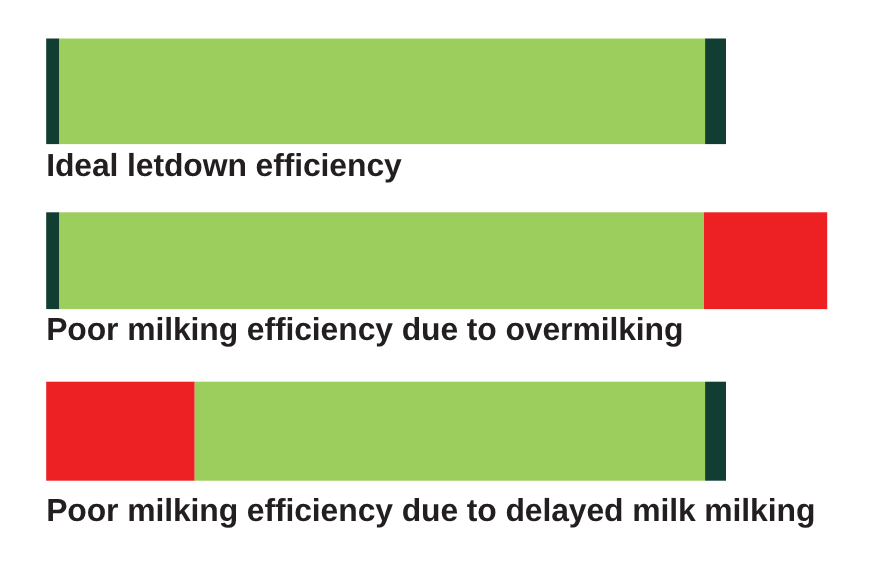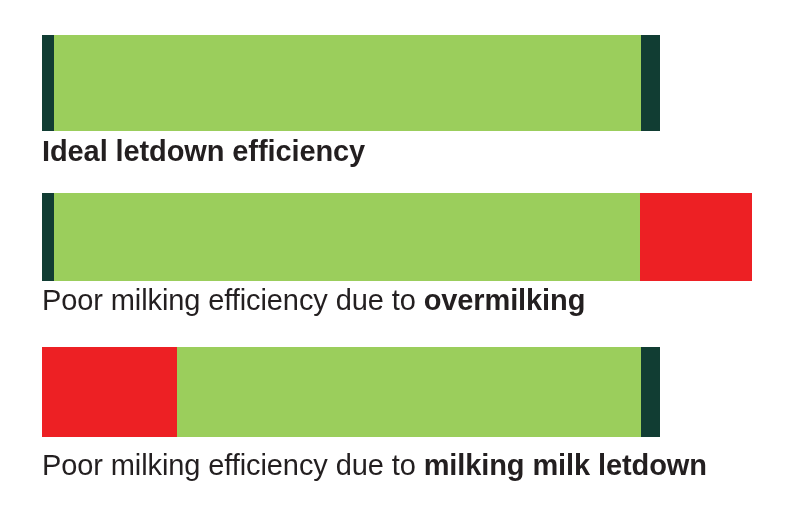--- a/index.html
+++ b/index.html
@@ -44,21 +44,21 @@
 
   .caption {
     position: absolute;
     left: 42px;
     white-space: nowrap;
     color: #231F20;
     font-size: 29px;
     line-height: 1.05;
     letter-spacing: -0.1px;
   }
-  .caption .reg { font-weight: 400; }
+  .caption .reg { font-weight: 700; }
   .caption .bold { font-weight: 700; }
 
   
   #row-ideal { top: 0; }
   #row-ideal .bar { left: 42px; top: 35px; width: 618px; height: 96px; }
   #row-ideal .caption { top: 136px; font-weight: 700; }
 
   
   #row-over { top: 0; }
   #row-over .bar { left: 42px; top: 193px; width: 710px; height: 88px; }
@@ -91,16 +91,16 @@
     </div>
     <div class="caption" style="color: rgb(35, 31, 32);"><span class="reg">Poor milking efficiency due to </span><span class="bold">overmilking</span></div>
   </div>
 
   <div class="row" id="row-delay">
     <div class="bar">
       <span class="seg" style="background: rgb(237, 32, 36); width: 135px;"></span>
       <span class="seg" style="background: rgb(155, 206, 92); width: 464px;"></span>
       <span class="seg" style="background: rgb(17, 61, 51); width: 19px;"></span>
     </div>
-    <div class="caption" style="color: rgb(35, 31, 32);"><span class="reg">Poor milking efficiency due to </span><span class="bold">milking milk letdown</span></div>
+    <div class="caption" style="color: rgb(35, 31, 32);"><span class="reg">Poor milking efficiency due to </span><span class="bold">delayed milk milking</span></div>
   </div>
 
 </div>
 
 </body></html>

